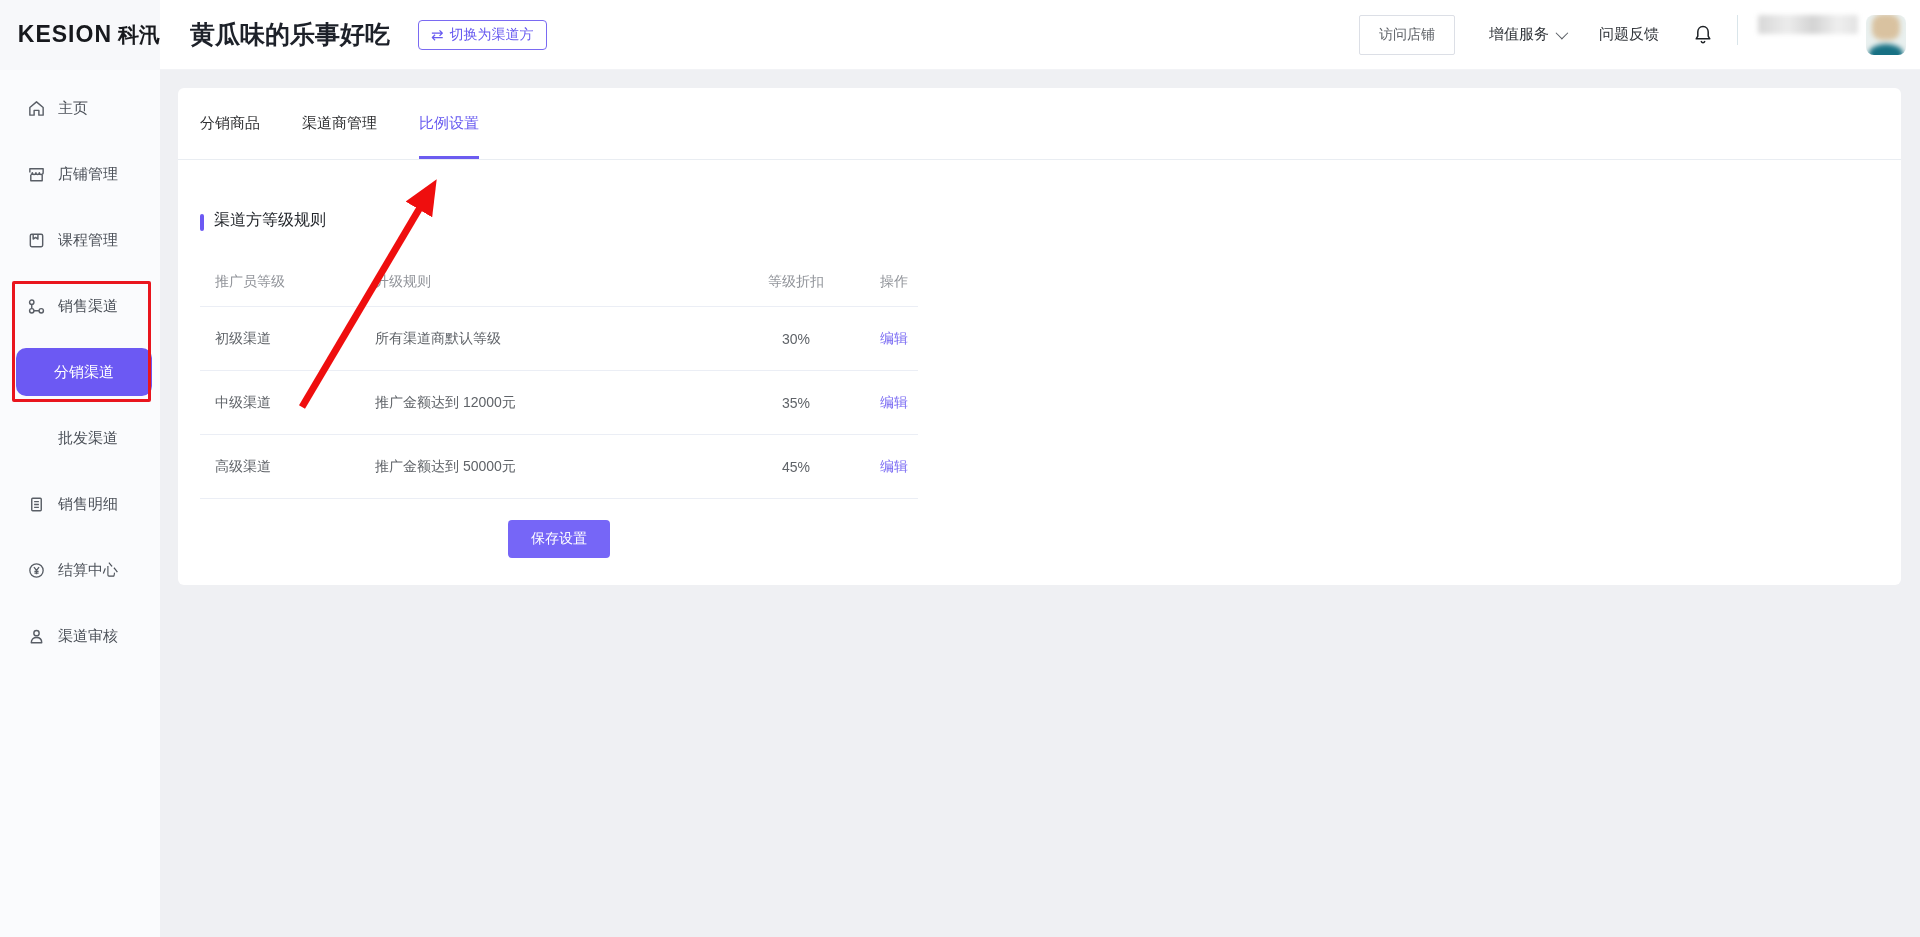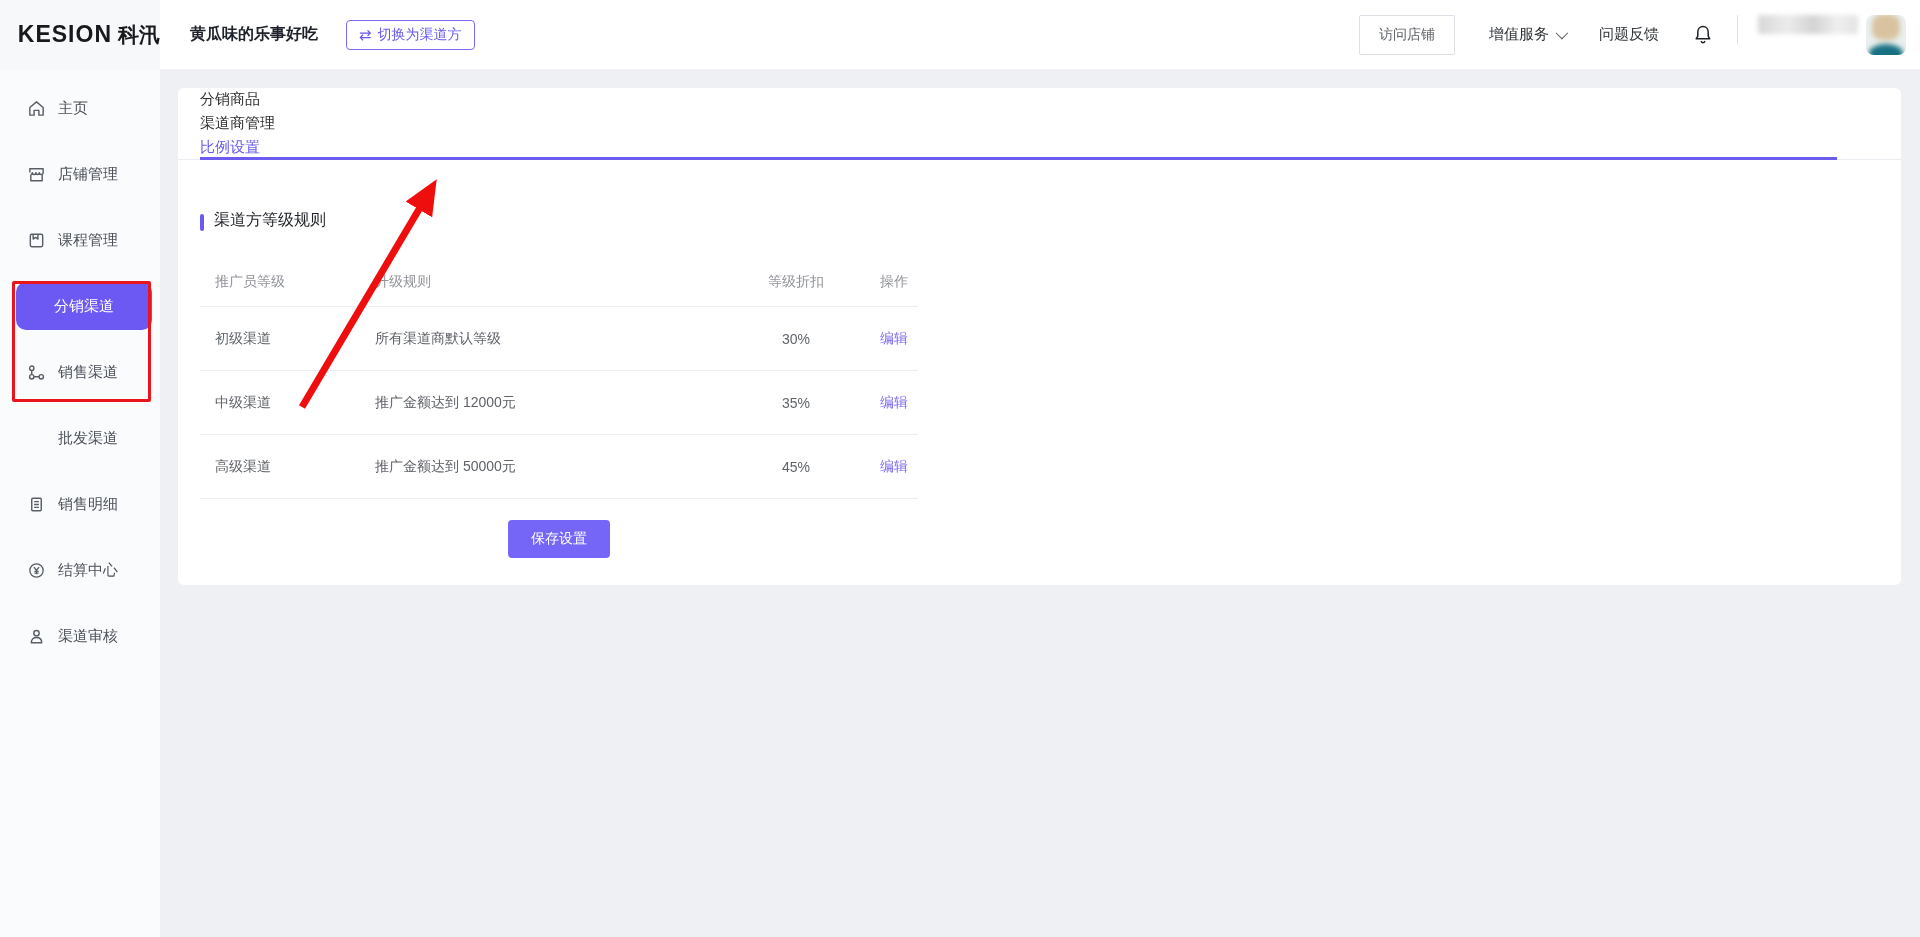--- a/index.html
+++ b/index.html
@@ -9,21 +9,21 @@
     background:#eff0f3; position:relative; overflow:hidden; color:#303133;
   }
   
   .header { position:absolute; top:0; left:0; width:1920px; height:70px;
     background:#ffffff; display:flex; align-items:center; z-index:10;
     border-bottom:1px solid #f2f3f6; }
   .logo-zone { width:160px; height:70px; background:#f7f8fa; display:flex;
     align-items:center; justify-content:flex-end; gap:6px; flex:0 0 auto; }
   .logo-en { font-size:23px; font-weight:bold; letter-spacing:1px; color:#17191d; }
   .logo-cn { font-size:21px; font-weight:bold; color:#17191d; }
-  .store-title { margin-left:30px; font-size:16px; font-weight:bold; color:#1d2129; }
+  .store-title { margin-left:30px; font-size:25px; font-weight:bold; color:#1d2129; }
   .switch-btn { margin-left:28px; display:flex; align-items:center; gap:6px;
     border:1px solid #7a6af2; color:#675af0; background:#fff; border-radius:4px;
     padding:5px 12px; font-size:14px; cursor:pointer; }
   .switch-icon { font-size:15px; line-height:1; }
   .header-right { margin-left:auto; display:flex; padding-right:14px; }
   .visit-btn { border:1px solid #dcdfe6; background:#fff; color:#5f6368;
     font-size:14px; padding:9px 19px; border-radius:2px; cursor:pointer; }
   .hdr-link { display:flex; align-items:center; gap:7px; font-size:15px;
     color:#2f3338; margin-left:34px; cursor:pointer; }
   .chevron-down { width:9px; height:9px; border-right:1.6px solid #565b61;
@@ -49,21 +49,21 @@
     align-items:center; justify-content:center; }
   .side-item.sub { padding-left:58px; }
   .side-item.active-wrap { padding:0 8px 0 16px; }
   .active-pill { width:100%; height:48px; background:#6c59f3; border-radius:10px;
     display:flex; align-items:center; justify-content:center; color:#fff;
     font-size:15px; cursor:pointer; }
   
   .card { position:absolute; left:178px; top:88px; width:1723px; height:497px;
     background:#fff; border-radius:6px; }
   .tabbar { height:72px; display:flex; align-items:stretch; padding:0 22px;
-    border-bottom:1px solid #e9edf2;flex-direction:column; }
+    border-bottom:1px solid #e9edf2; }
   .tab { display:flex; align-items:center; margin-right:42px; font-size:15px;
     color:#303133; cursor:pointer; border-bottom:3px solid transparent; padding-top:2px; }
   .tab.active { color:#675af0; border-bottom:3px solid #6c5cf0; }
   .section-head { margin:50px 0 0 22px; display:flex; align-items:flex-end; }
   .section-bar { width:4px; height:17px; background:#6c59f3; border-radius:2px;
     margin-right:10px; }
   .section-title { font-size:16px; color:#23262b; }
   .rule-table { margin:26px 0 0 22px; width:718px; }
   .trow { display:grid; grid-template-columns:160px 280px 200px 78px;
     align-items:center; padding-left:15px; border-bottom:1px solid #ebeef5; }
@@ -141,35 +141,35 @@
   </div>
   <div class="side-item">
     <span class="s-icon">
       <svg width="19" height="19" viewBox="0 0 20 20" fill="none" stroke="#595e66" stroke-width="1.5" stroke-linejoin="round">
           <rect x="3.5" y="3.5" width="13" height="13" rx="1.5"></rect>
           <path d="M6.5 3.5 L6.5 8.5 L9 6.8 L11.5 8.5 L11.5 3.5"></path>
         </svg>
     </span>
     <span>课程管理</span>
   </div>
-  <div class="side-item active-wrap">
-    <div class="active-pill">
-      <span>分销渠道</span>
-    </div>
-  </div>
   <div class="side-item">
     <span class="s-icon">
       <svg width="19" height="19" viewBox="0 0 20 20" fill="none" stroke="#595e66" stroke-width="1.5">
           <circle cx="5" cy="5.5" r="2.3"></circle>
           <circle cx="5" cy="14.5" r="2.3"></circle>
           <circle cx="15" cy="14.5" r="2.3"></circle>
           <path d="M5 8 L5 12.2 M7.3 14.5 L12.7 14.5"></path>
         </svg>
     </span>
     <span>销售渠道</span>
+  </div>
+  <div class="side-item active-wrap">
+    <div class="active-pill">
+      <span>分销渠道</span>
+    </div>
   </div>
   <div class="side-item sub">
     <span>批发渠道</span>
   </div>
   <div class="side-item">
     <span class="s-icon">
       <svg width="19" height="19" viewBox="0 0 20 20" fill="none" stroke="#595e66" stroke-width="1.5" stroke-linejoin="round">
           <rect x="5" y="3.5" width="10" height="13" rx="1"></rect>
           <path d="M7.5 7 L12.5 7 M7.5 10 L12.5 10 M7.5 13 L12.5 13"></path>
         </svg>

